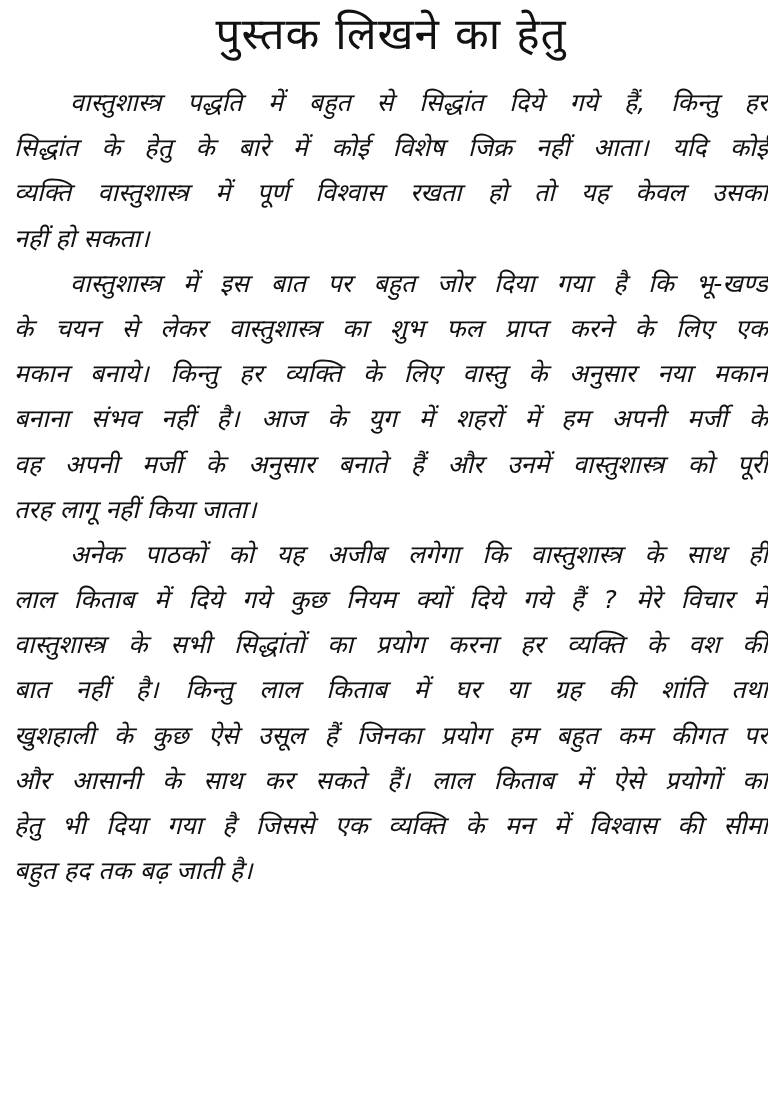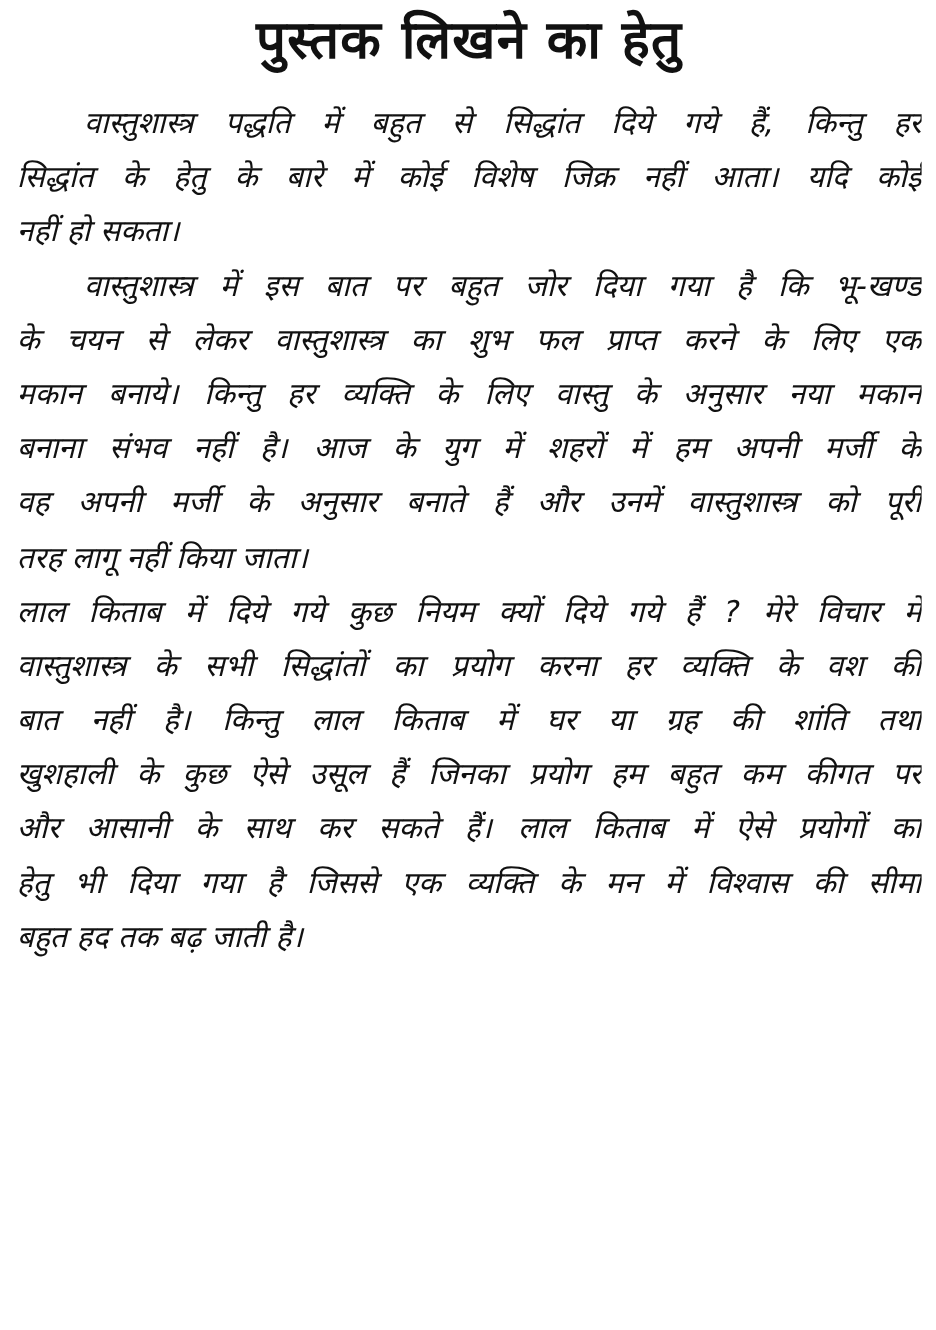--- a/index.html
+++ b/index.html
@@ -16,21 +16,21 @@
   }
   .page {
     position: relative;
     width: 780px;
     height: 1108px;
     box-sizing: border-box;
     padding: 0 12px 0 14px;
   }
   .title {
     text-align: center;
-    font-weight: bold;
+    font-weight: normal;
     font-size: 44px;
     line-height: 60px;
     margin: 0;
     padding-top: 4px;
     height: 74px;
     letter-spacing: 1px;
   }
   .body-text {
     font-size: 25px;
   }
@@ -56,33 +56,35 @@
 <body>
 
 <div class="page">
   <h1 class="title">पुस्तक लिखने का हेतु</h1>
 
   <div class="body-text">
 
     <div class="paragraph p1">
       <span class="line indent">वास्तुशास्त्र पद्धति में बहुत से सिद्धांत दिये गये हैं, किन्तु हर</span>
       <span class="line">सिद्धांत के हेतु के बारे में कोई विशेष जिक्र नहीं आता। यदि कोई</span>
+      <span class="line">व्यक्ति वास्तुशास्त्र में पूर्ण विश्वास रखता हो तो यह केवल उसका</span>
       <span class="line last">नहीं हो सकता।</span>
     </div>
 
     <div class="paragraph">
       <span class="line indent">वास्तुशास्त्र में इस बात पर बहुत जोर दिया गया है कि भू-खण्ड</span>
       <span class="line">के चयन से लेकर वास्तुशास्त्र का शुभ फल प्राप्त करने के लिए एक</span>
       <span class="line">मकान बनाये। किन्तु हर व्यक्ति के लिए वास्तु के अनुसार नया मकान</span>
       <span class="line">बनाना संभव नहीं है। आज के युग में शहरों में हम अपनी मर्जी के</span>
       <span class="line">वह अपनी मर्जी के अनुसार बनाते हैं और उनमें वास्तुशास्त्र को पूरी</span>
       <span class="line last">तरह लागू नहीं किया जाता।</span>
     </div>
 
     <div class="paragraph">
+      <span class="line indent">अनेक पाठकों को यह अजीब लगेगा कि वास्तुशास्त्र के साथ ही</span>
       <span class="line">लाल किताब में दिये गये कुछ नियम क्यों दिये गये हैं ? मेरे विचार में</span>
       <span class="line">वास्तुशास्त्र के सभी सिद्धांतों का प्रयोग करना हर व्यक्ति के वश की</span>
       <span class="line">बात नहीं है। किन्तु लाल किताब में घर या ग्रह की शांति तथा</span>
       <span class="line">खुशहाली के कुछ ऐसे उसूल हैं जिनका प्रयोग हम बहुत कम कीगत पर</span>
       <span class="line">और आसानी के साथ कर सकते हैं। लाल किताब में ऐसे प्रयोगों का</span>
       <span class="line">हेतु भी दिया गया है जिससे एक व्यक्ति के मन में विश्वास की सीमा</span>
       <span class="line last">बहुत हद तक बढ़ जाती है।</span>
     </div>
 
   </div>

